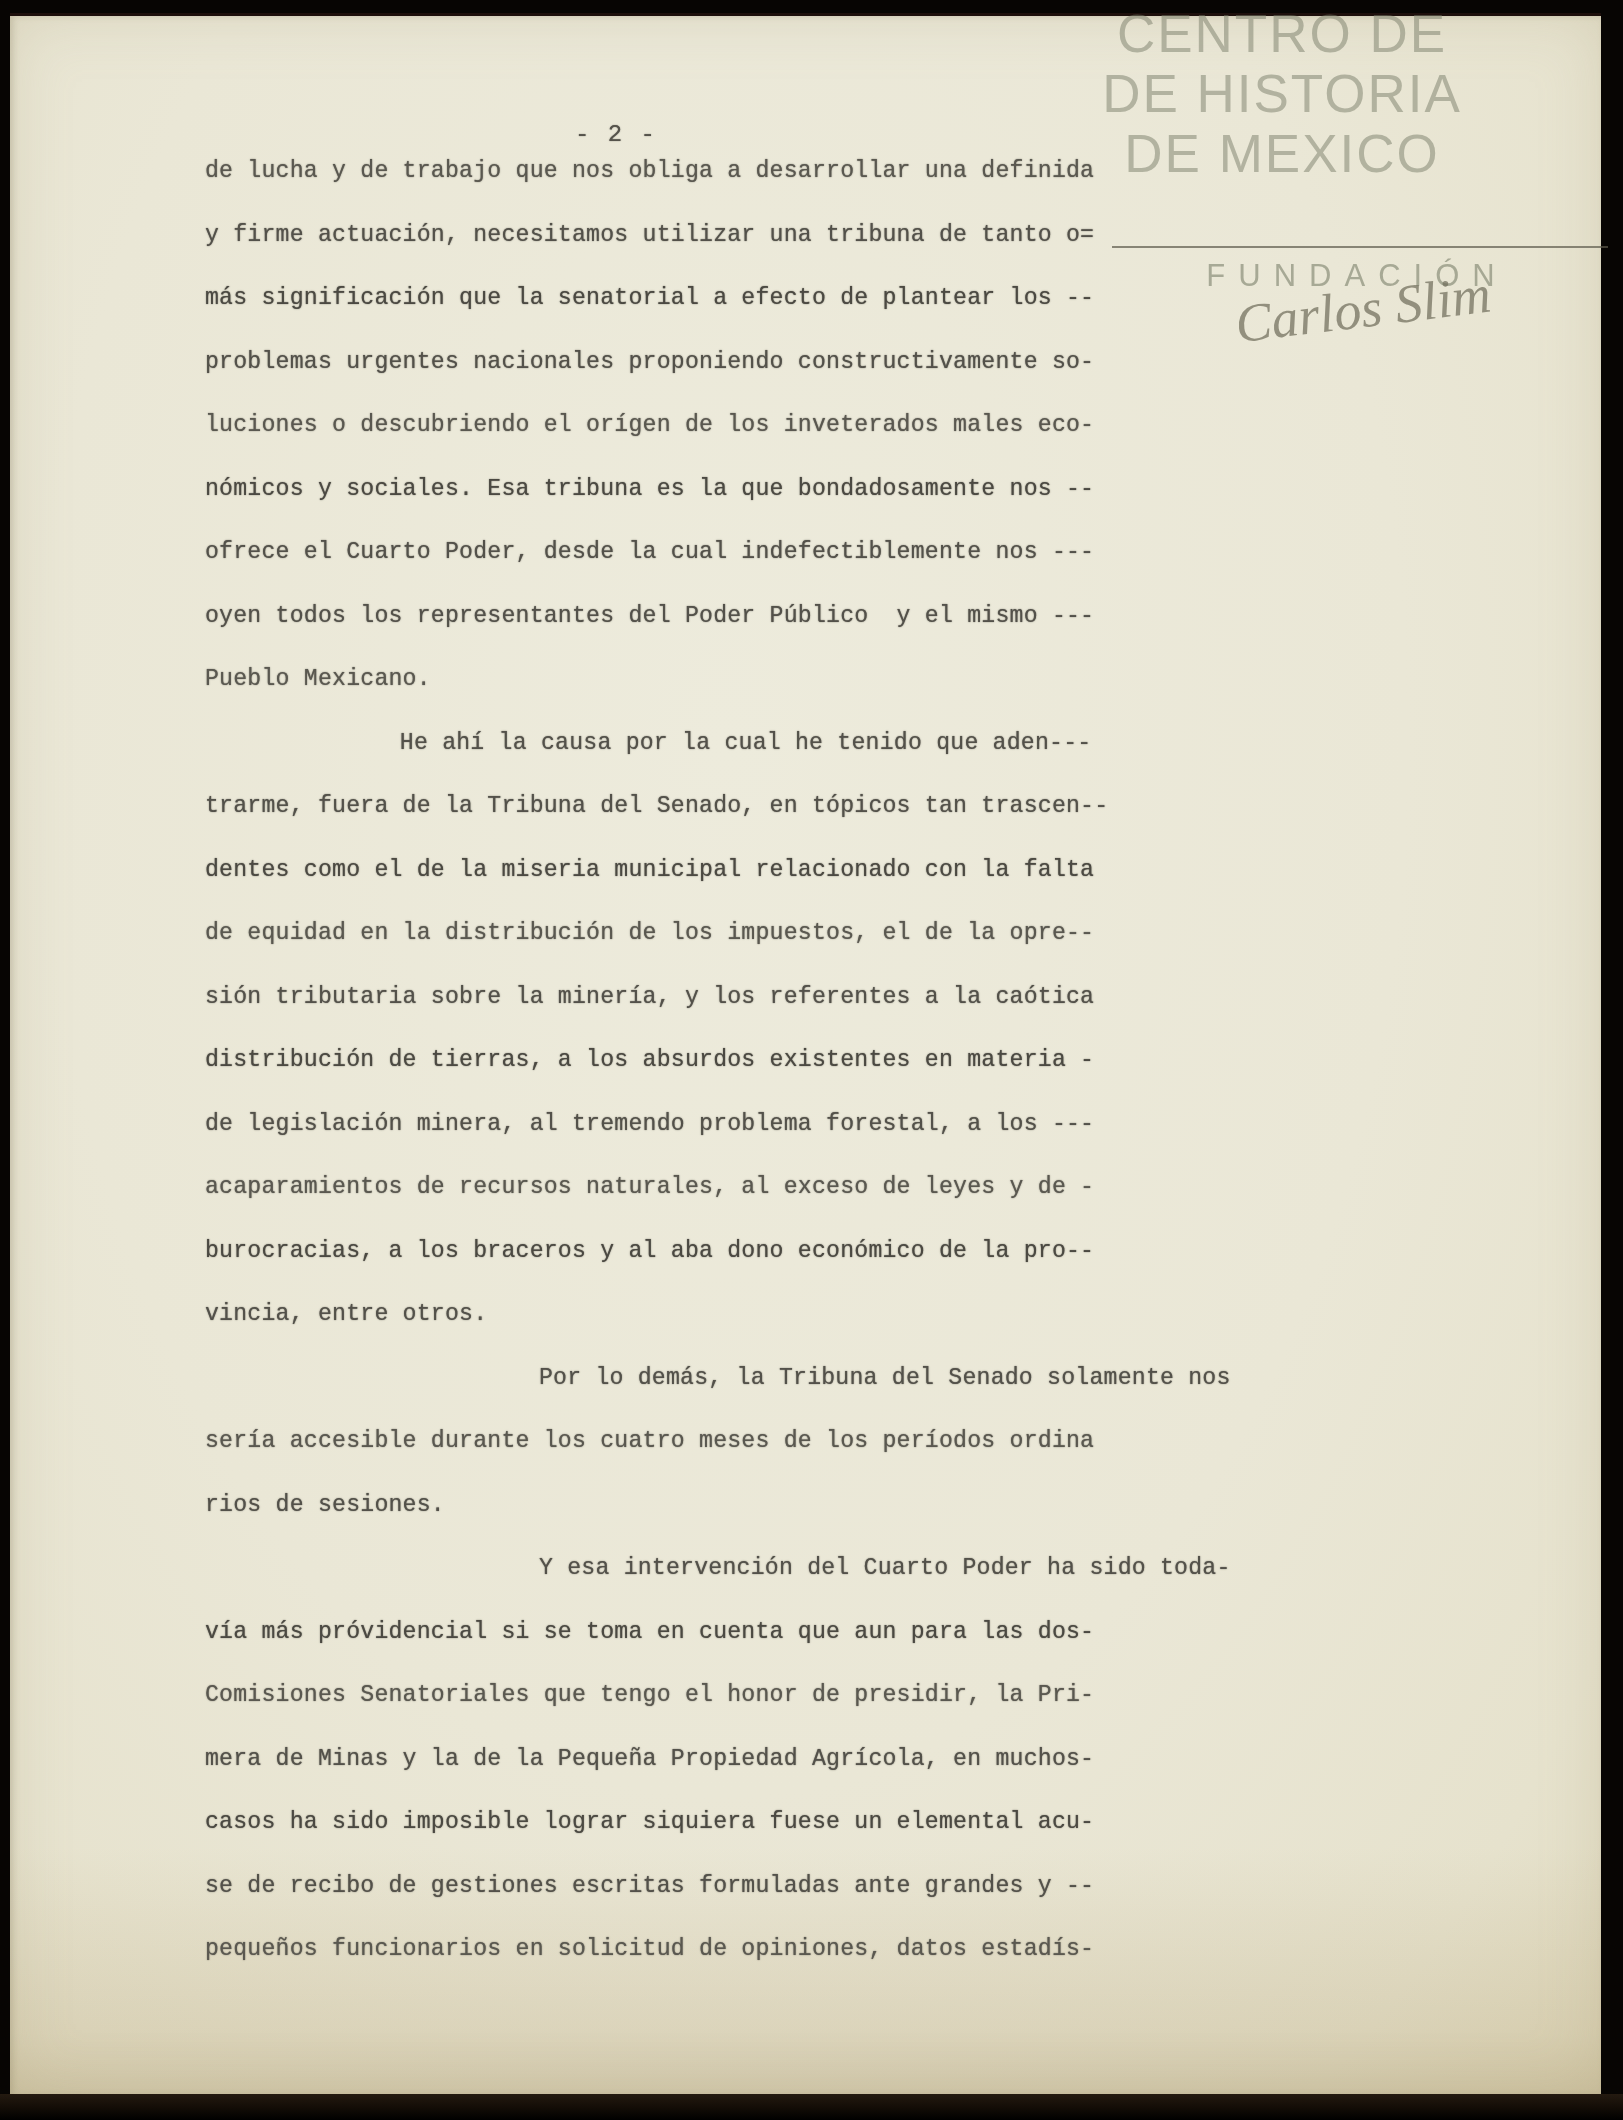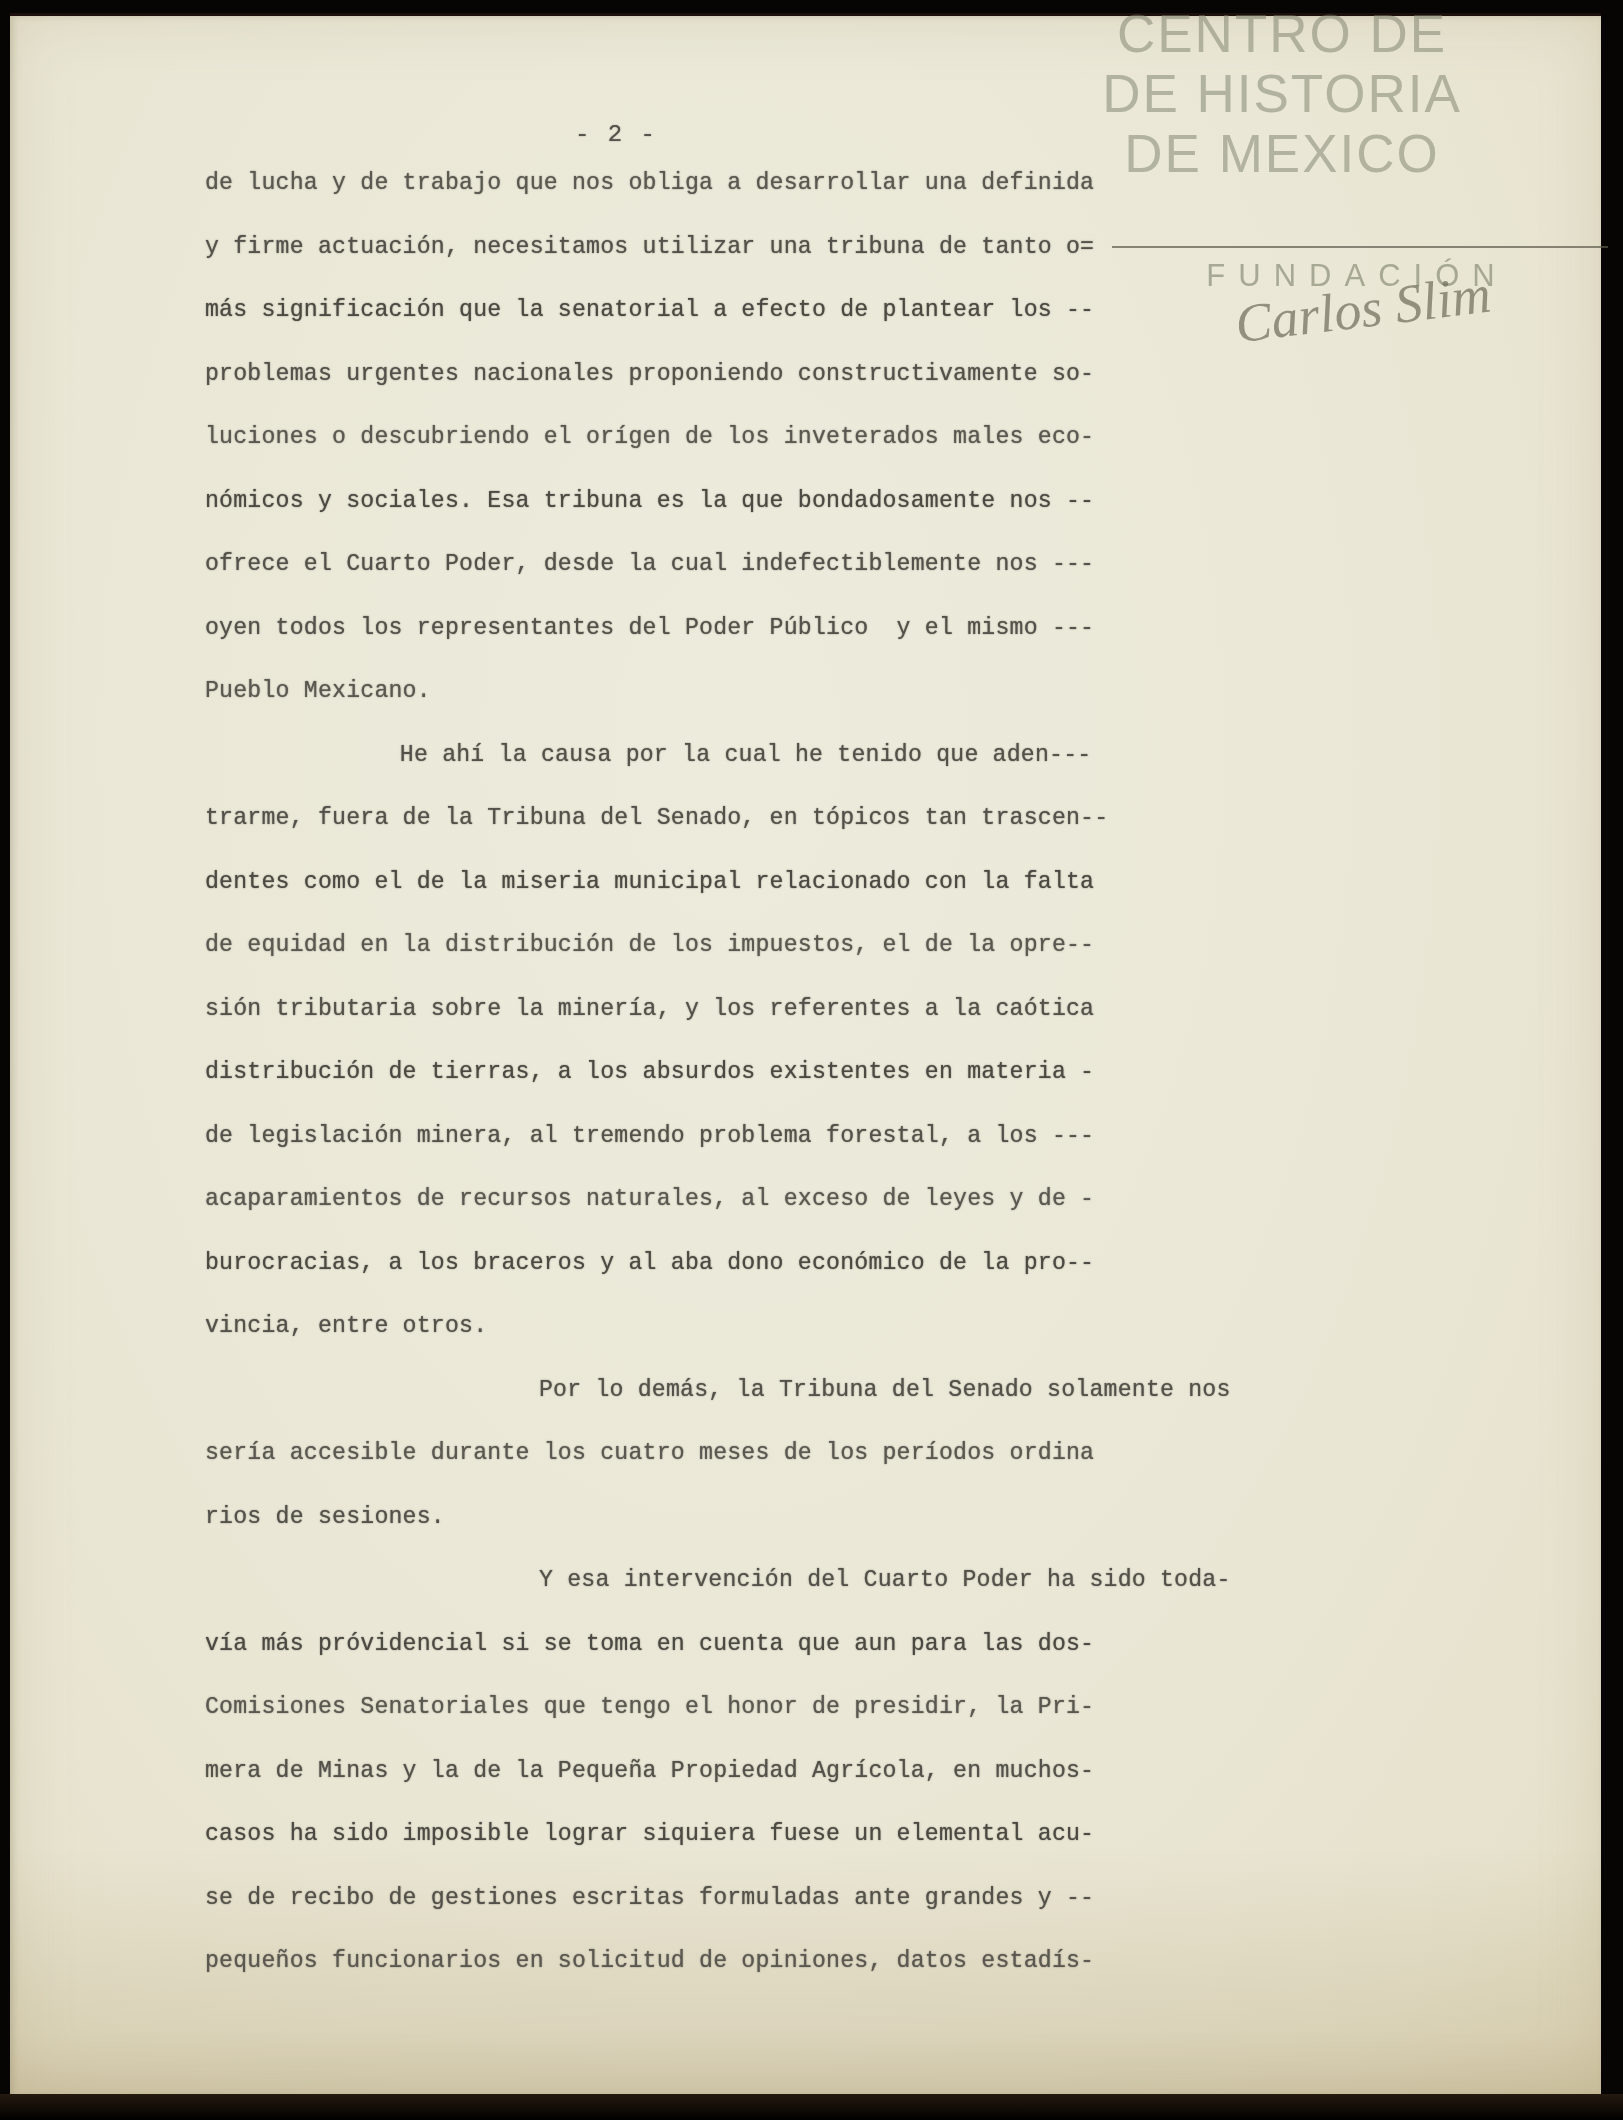--- a/index.html
+++ b/index.html
@@ -25,21 +25,21 @@
     border-top:3px solid #1d0f0c;
     box-shadow:inset 0 0 60px rgba(170,160,125,0.25), inset 3px 0 6px rgba(120,110,80,0.25);
   }
   .page-number{
     position:absolute;left:565px;top:105px;
     font-size:24px;color:#55534b;
     letter-spacing:2px;
     text-shadow:0 0 1.2px rgba(80,78,70,0.85);
   }
   .typewriter{
-    position:absolute;left:195px;top:136px;width:1000px;
+    position:absolute;left:195px;top:124px;width:1000px;
     font-size:23.2px;line-height:63.5px;
     color:#53514a;
     letter-spacing:0.2px;
     text-shadow:0 0 1.4px rgba(86,84,74,0.9);
     filter:blur(0.3px);
     white-space:pre;
   }
   .tline{height:63.5px;}
   .tline:nth-child(3n){color:#4b4942;}
   .tline:nth-child(4n+1){color:#5a5850;}

